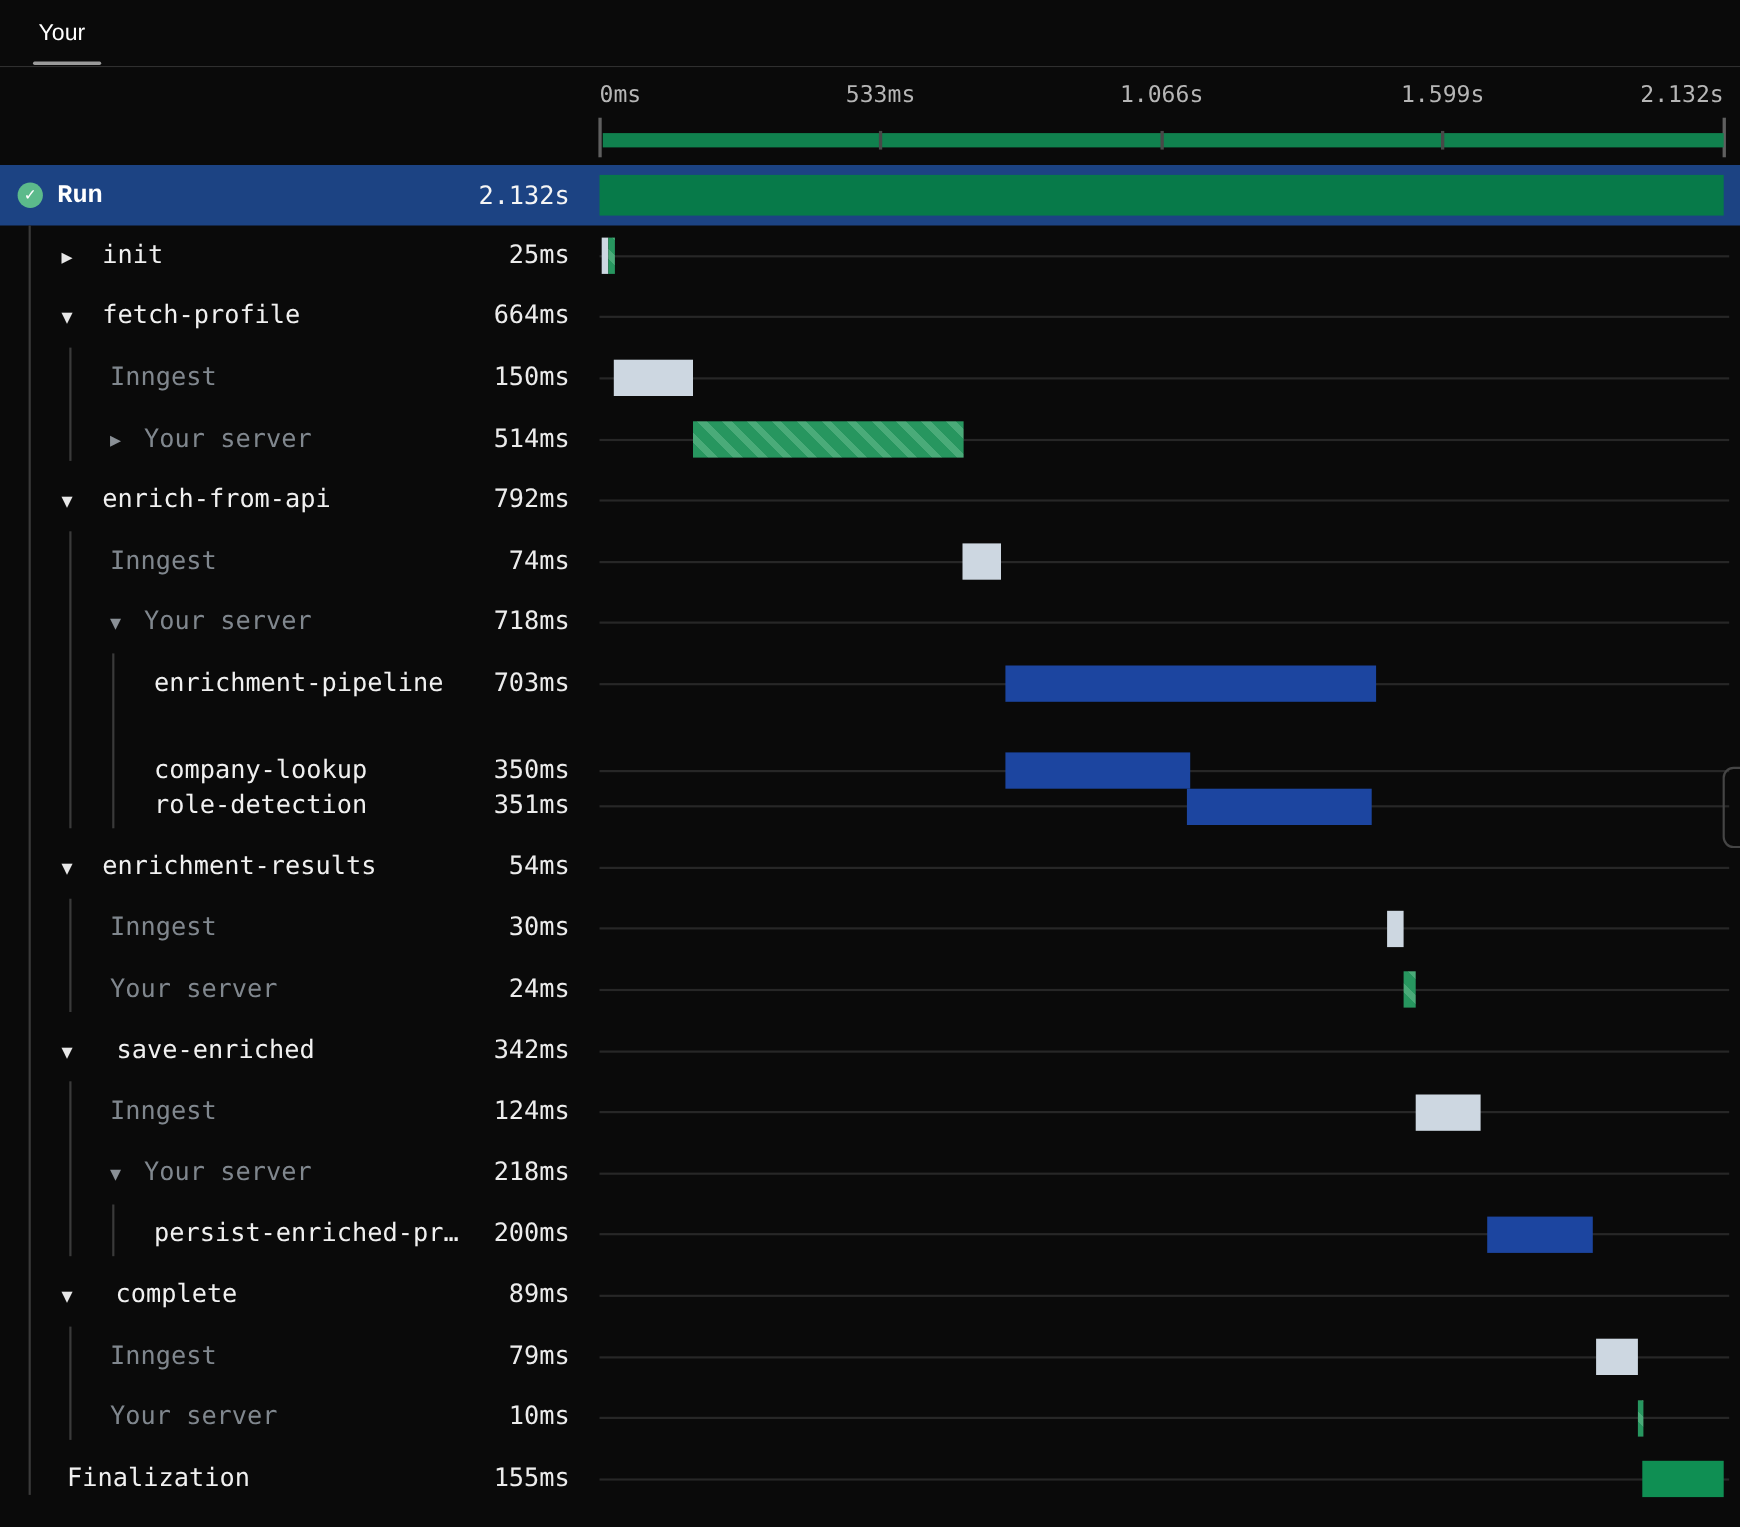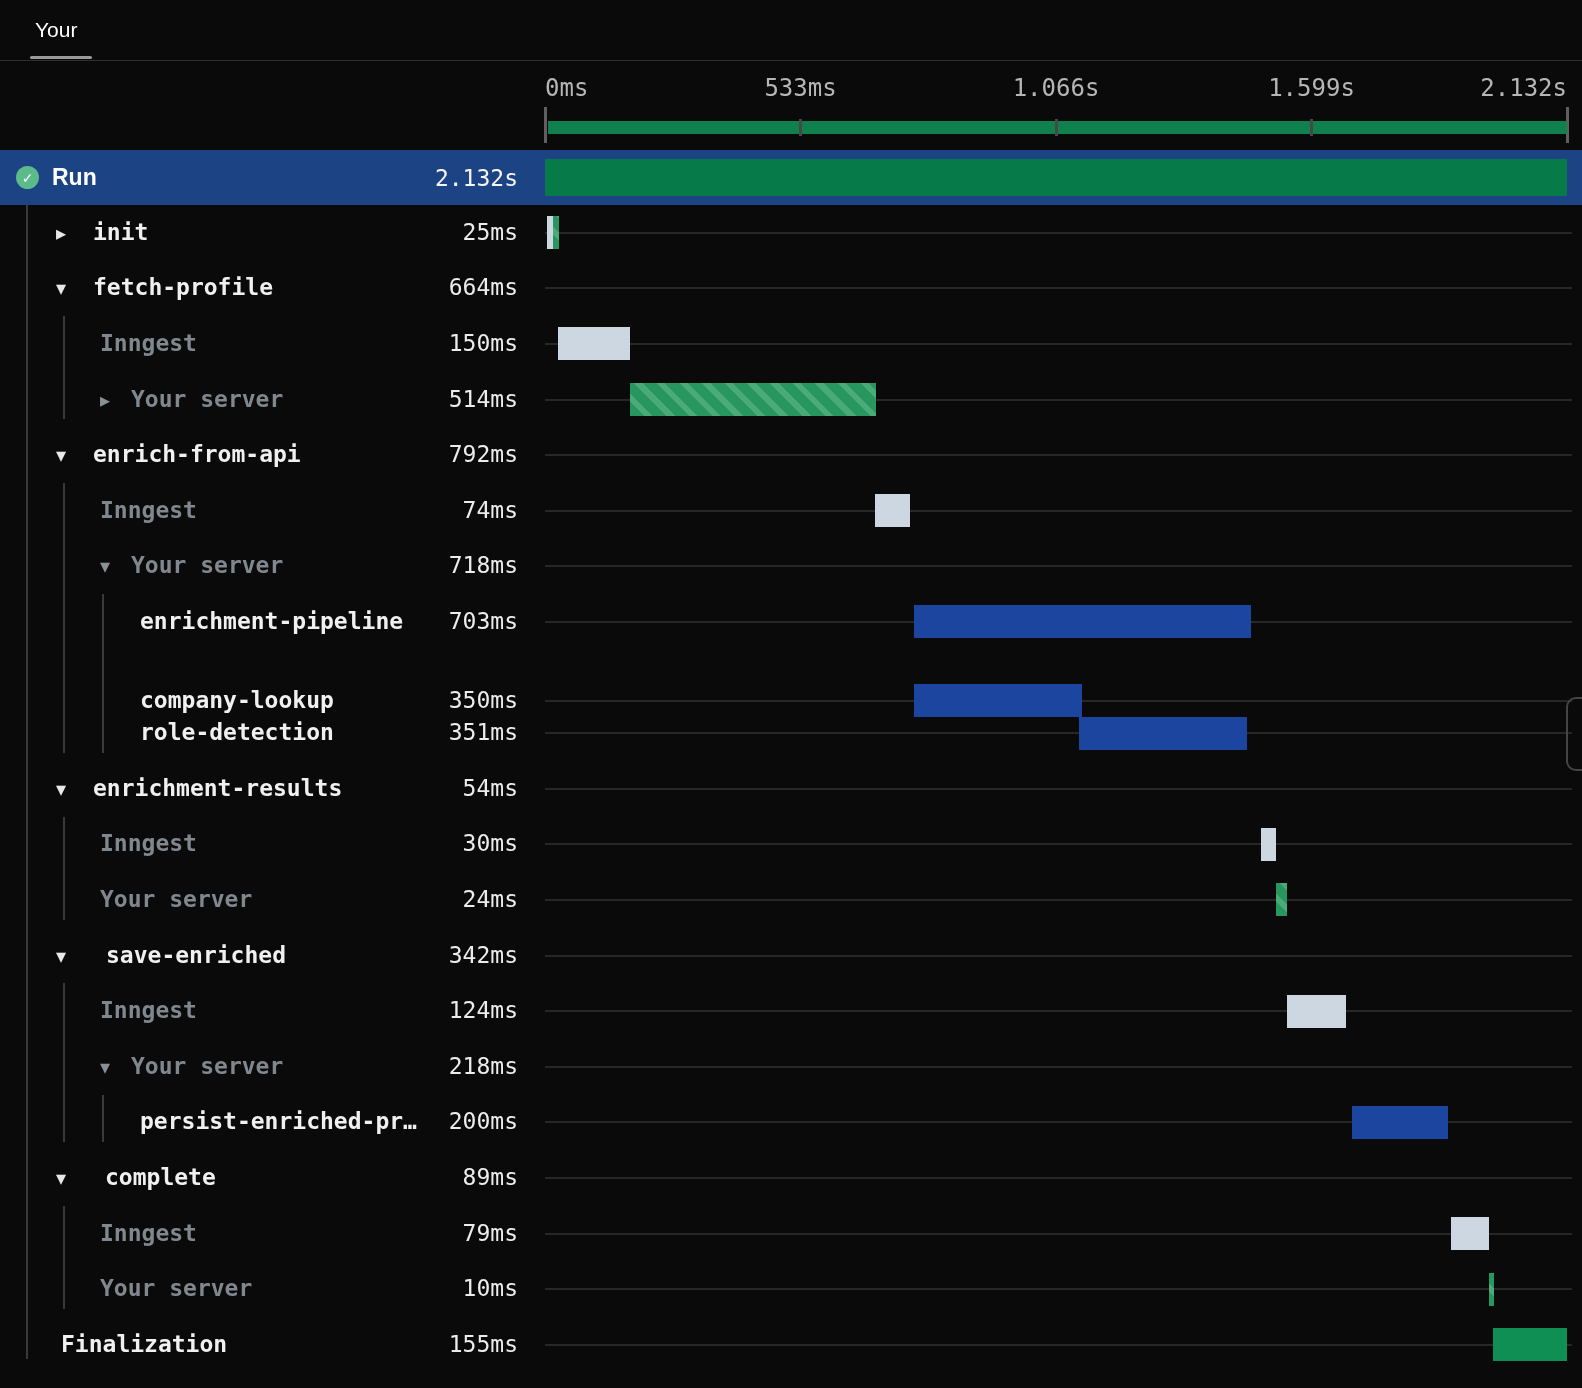--- a/index.html
+++ b/index.html
@@ -40,21 +40,21 @@
     cursor:pointer;
   }
   .tab-underline{
     position:absolute;left:30px;top:56px;width:62px;height:3px;
     background:#9a9a9a;border-radius:2px;
   }
   
   .ruler{position:absolute;left:0;top:60px;width:1582px;height:90px;}
   .tick-label{
     position:absolute;top:14px;
-    font-size:24px;color:var(--tick_label);
+    font-size:21px;color:var(--tick_label);
     white-space:nowrap;
     text-align:center;
   }
   .minimap-bar{
     position:absolute;top:61px;height:13px;
     background:var(--minimap_green);
   }
   .mm-tick{position:absolute;background:#484848;}
   .mm-tick.tall{background:#5f5f5f;}
   
@@ -65,21 +65,21 @@
   .check{
     position:absolute;left:16px;top:16px;width:23px;height:23px;
     background:var(--check_circle);border-radius:50%;
     color:#ffffff;font-size:14px;font-weight:bold;
     display:flex;align-items:center;justify-content:center;
     font-family:"DejaVu Sans",sans-serif;
   }
   .run-label{
     position:absolute;left:52px;top:0;height:55px;
     display:flex;align-items:center;
-    font-family:Liberation Sans, sans-serif;
+    font-family:Liberation Mono, monospace;
     font-size:23px;font-weight:600;color:#ffffff;text-align:center;
   }
   .run-dur{
     position:absolute;right:1064px;top:0;height:55px;
     display:flex;align-items:center;
     font-size:23px;color:#f5f5f5;
   }
   .run-bar{
     position:absolute;left:545px;top:9px;width:1022px;height:37px;
     background:var(--run_bar_green);
@@ -88,21 +88,21 @@
   .rowline{position:absolute;height:2px;background:var(--rowline);}
   .expander{
     position:absolute;top:50%;transform:translateY(-52%);
     font-size:20px;line-height:1;cursor:pointer;
     font-family:"DejaVu Sans",sans-serif;
   }
   .expander.white{color:#e8e8e8;}
   .expander.gray{color:#8a9096;}
   .rlabel{
     position:absolute;top:50%;transform:translateY(-54%);
-    font-size:23px;white-space:nowrap;font-weight:bold;
+    font-size:23px;white-space:nowrap;
   }
   .rlabel.white{color:var(--label_white);}
   .rlabel.gray{color:var(--label_gray);}
   .rdur{
     position:absolute;right:1064px;top:50%;transform:translateY(-54%);
     font-size:23px;color:#ececec;font-weight:500;white-space:nowrap;
   }
   .bar{position:absolute;height:33px;}
   .bar.light{background:var(--bar_light);}
   .bar.blue{background:var(--bar_blue);}

